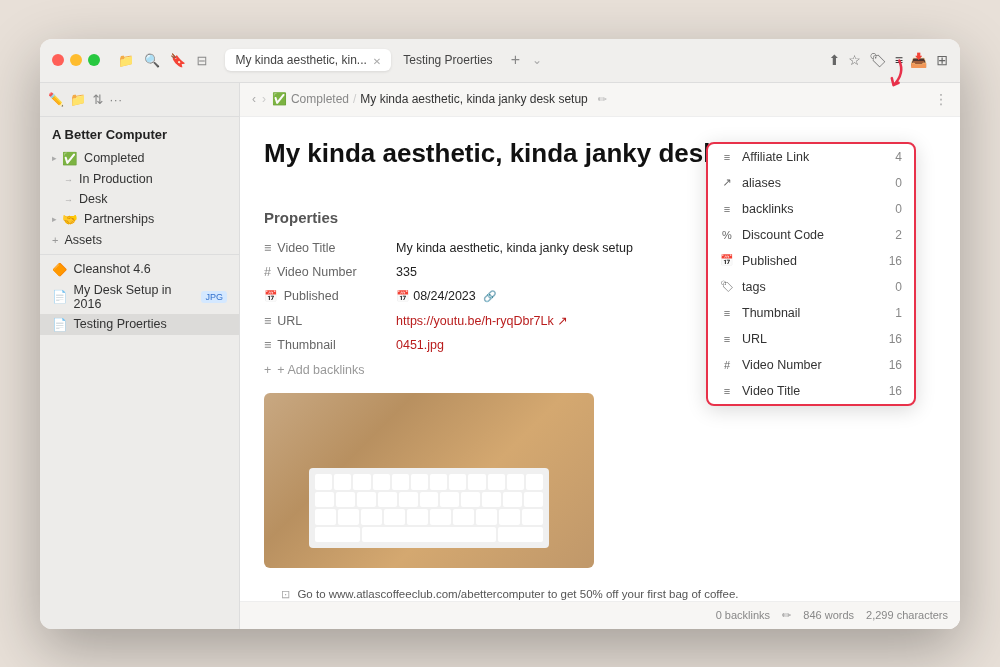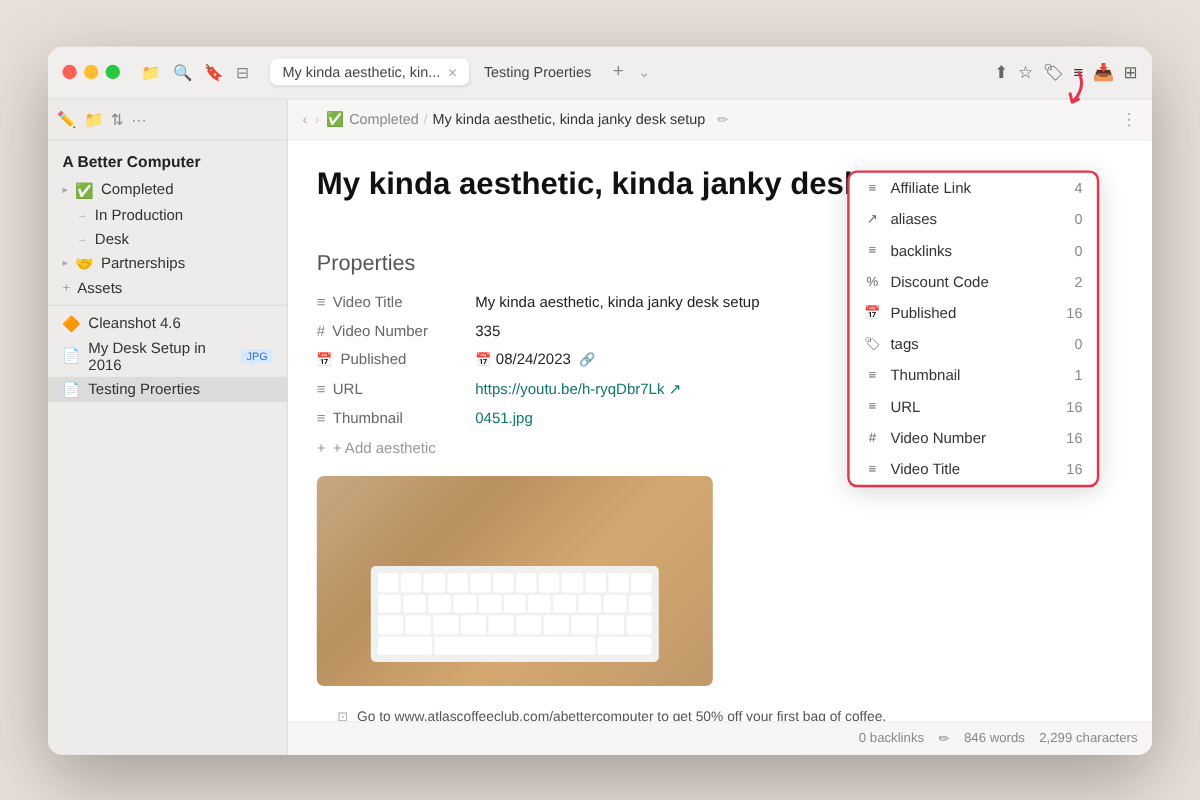--- a/index.html
+++ b/index.html
@@ -181,22 +181,22 @@
       overflow-y: auto;
     }
     .page-title {
       font-size: 26px;
       font-weight: 700;
       color: #111;
       line-height: 1.25;
       margin-bottom: 18px;
     }
     .properties-section h3 {
-      font-size: 18px;
-      font-weight: 400;
+      font-size: 15px;
+      font-weight: 700;
       color: #555;
       margin-bottom: 10px;
       margin-top: 40px;
     }
     .property-row {
       display: flex;
       align-items: center;
       gap: 12px;
       padding: 5px 0;
       font-size: 13px;
@@ -207,21 +207,21 @@
       gap: 6px;
       width: 120px;
       color: #666;
       font-size: 12.5px;
     }
     .property-value {
       color: #222;
       font-size: 12.5px;
     }
     .property-value a {
-      color: #0f766e;
+      color: #b91c1c;
       text-decoration: none;
     }
     .add-property {
       display: flex;
       align-items: center;
       gap: 6px;
       padding: 6px 0;
       font-size: 12.5px;
       color: #999;
       cursor: pointer;
@@ -482,21 +482,21 @@
                 <span style="color:#888;">≡</span>
                 <span>Thumbnail</span>
               </div>
               <div class="property-value">
                 <a href="#">0451.jpg</a>
               </div>
             </div>
 
             <div class="add-property">
               <span>+</span>
-              <span>+ Add aesthetic</span>
+              <span>+ Add backlinks</span>
             </div>
           </div>
 
           <div class="page-image">
             <div class="keyboard-visual">
               <div class="keyboard-row">
                 <div class="key"></div>
                 <div class="key"></div>
                 <div class="key"></div>
                 <div class="key"></div>

